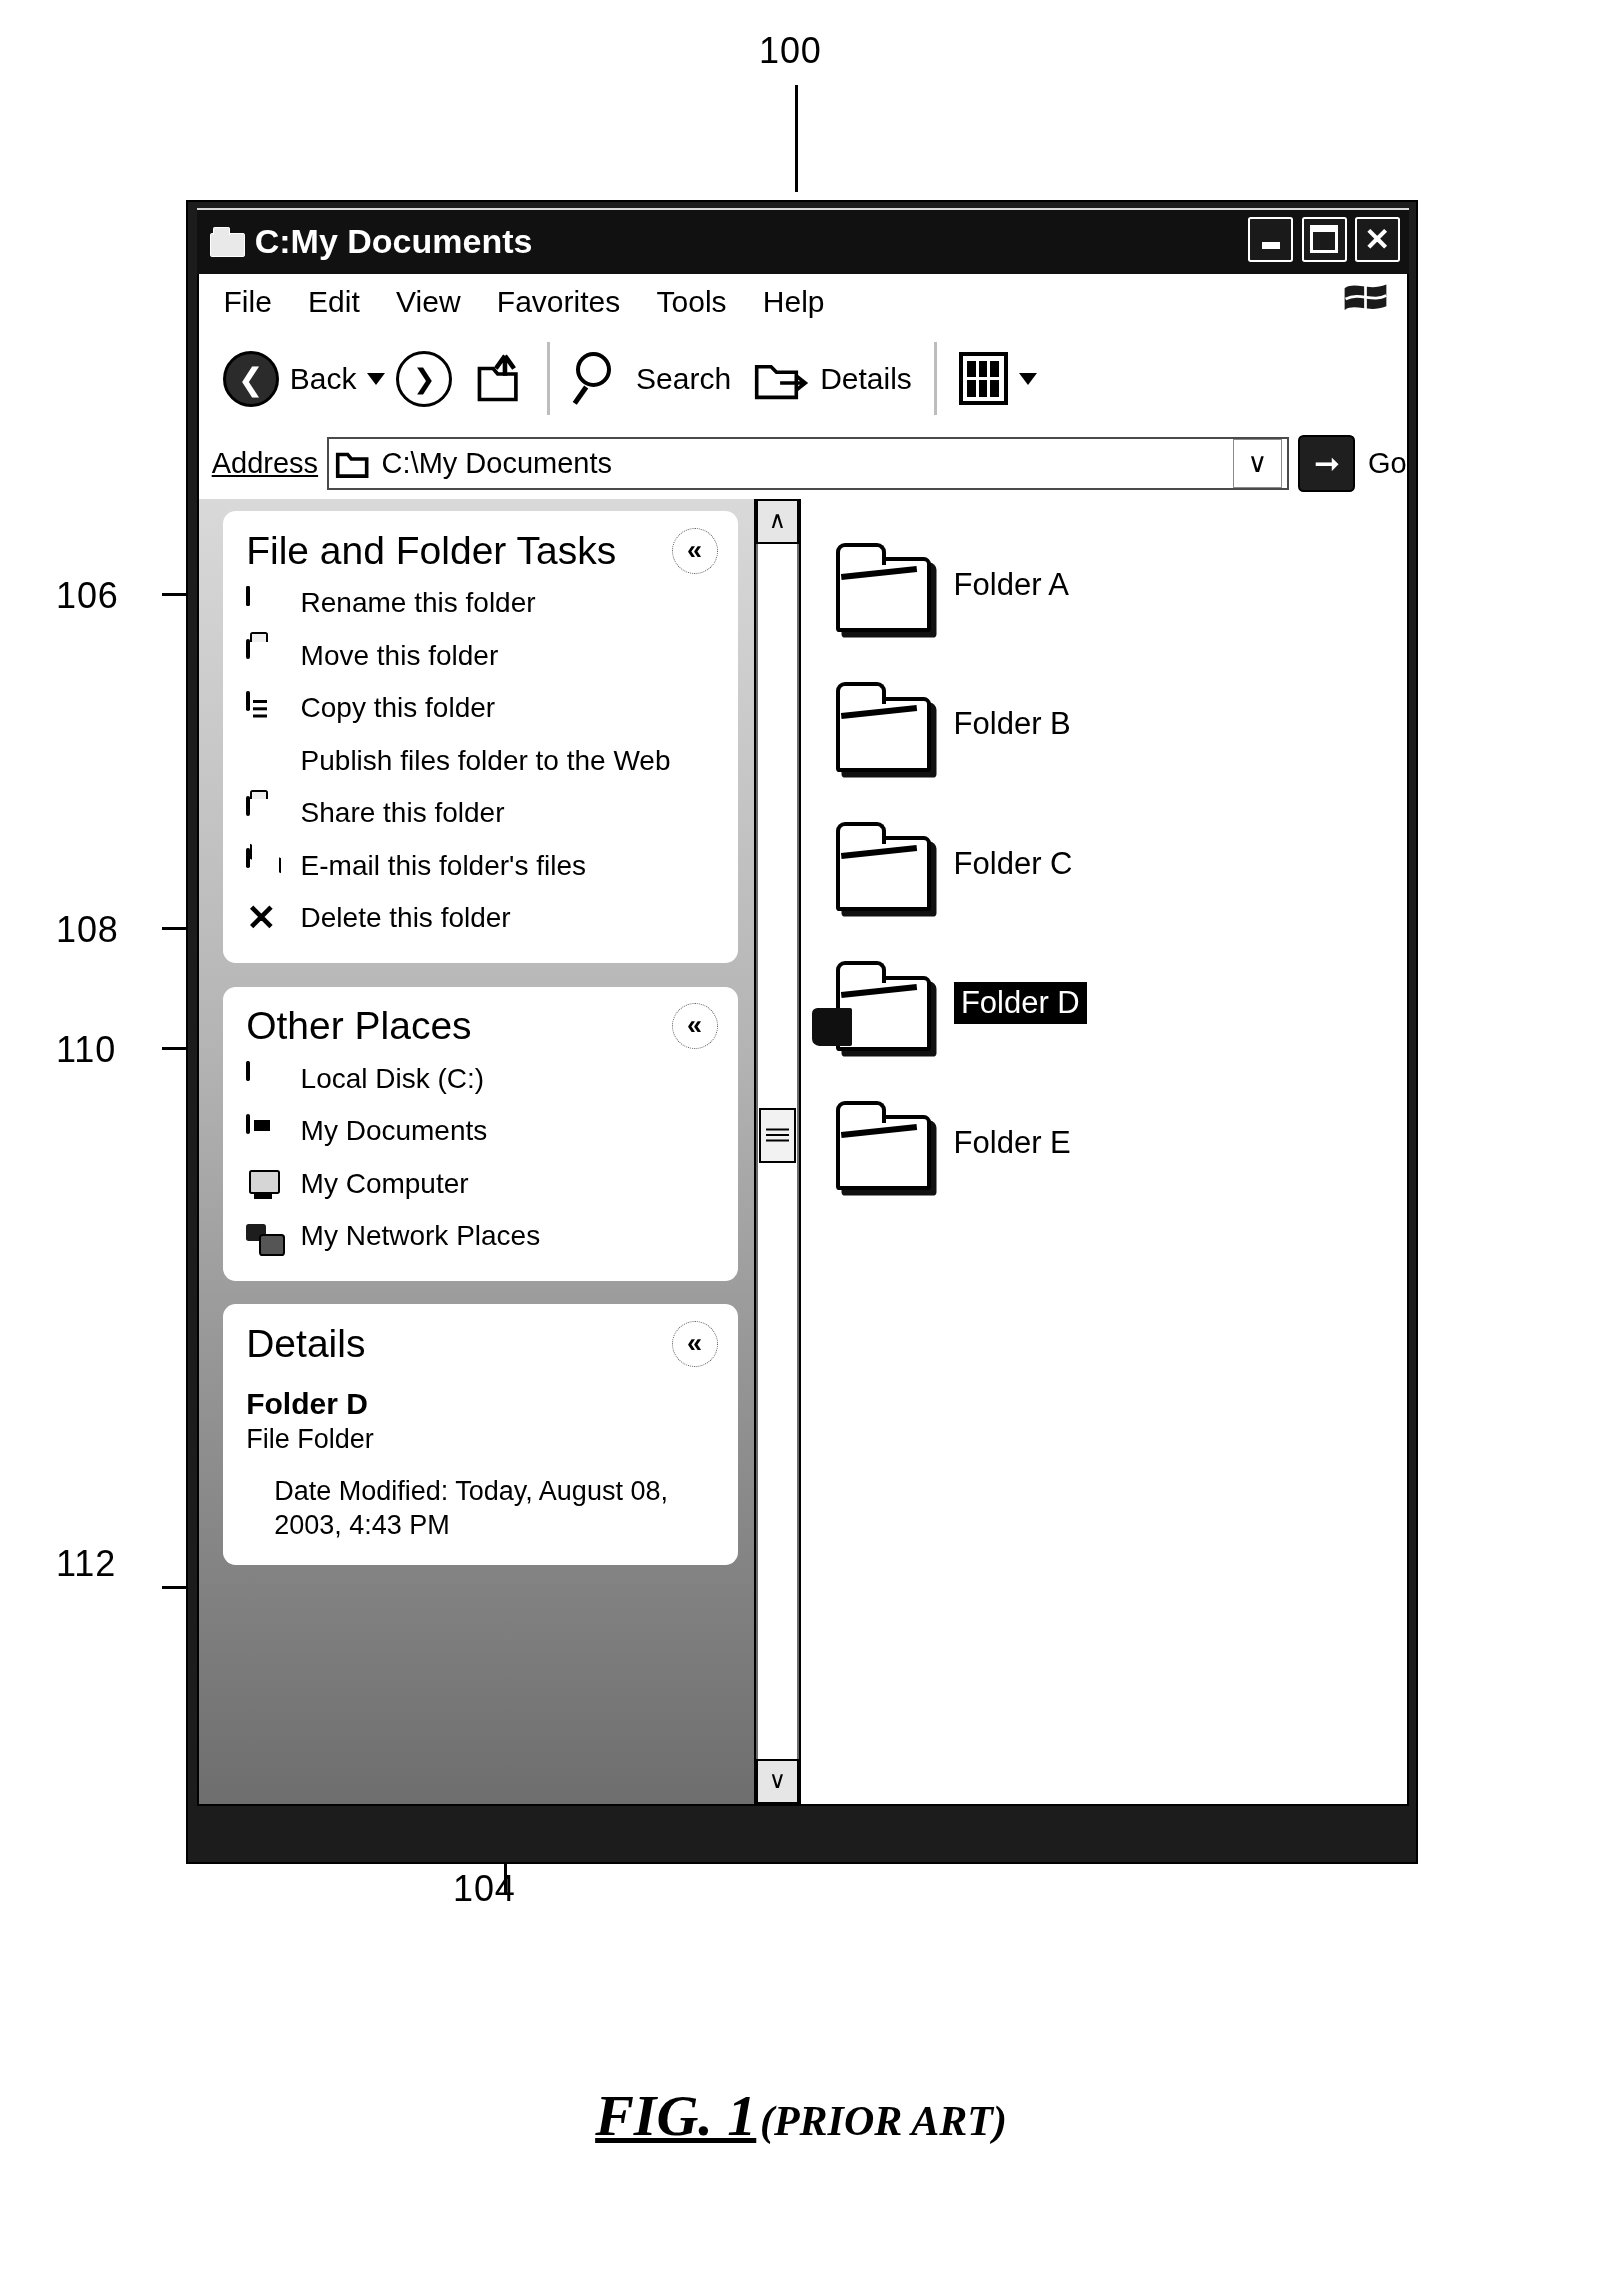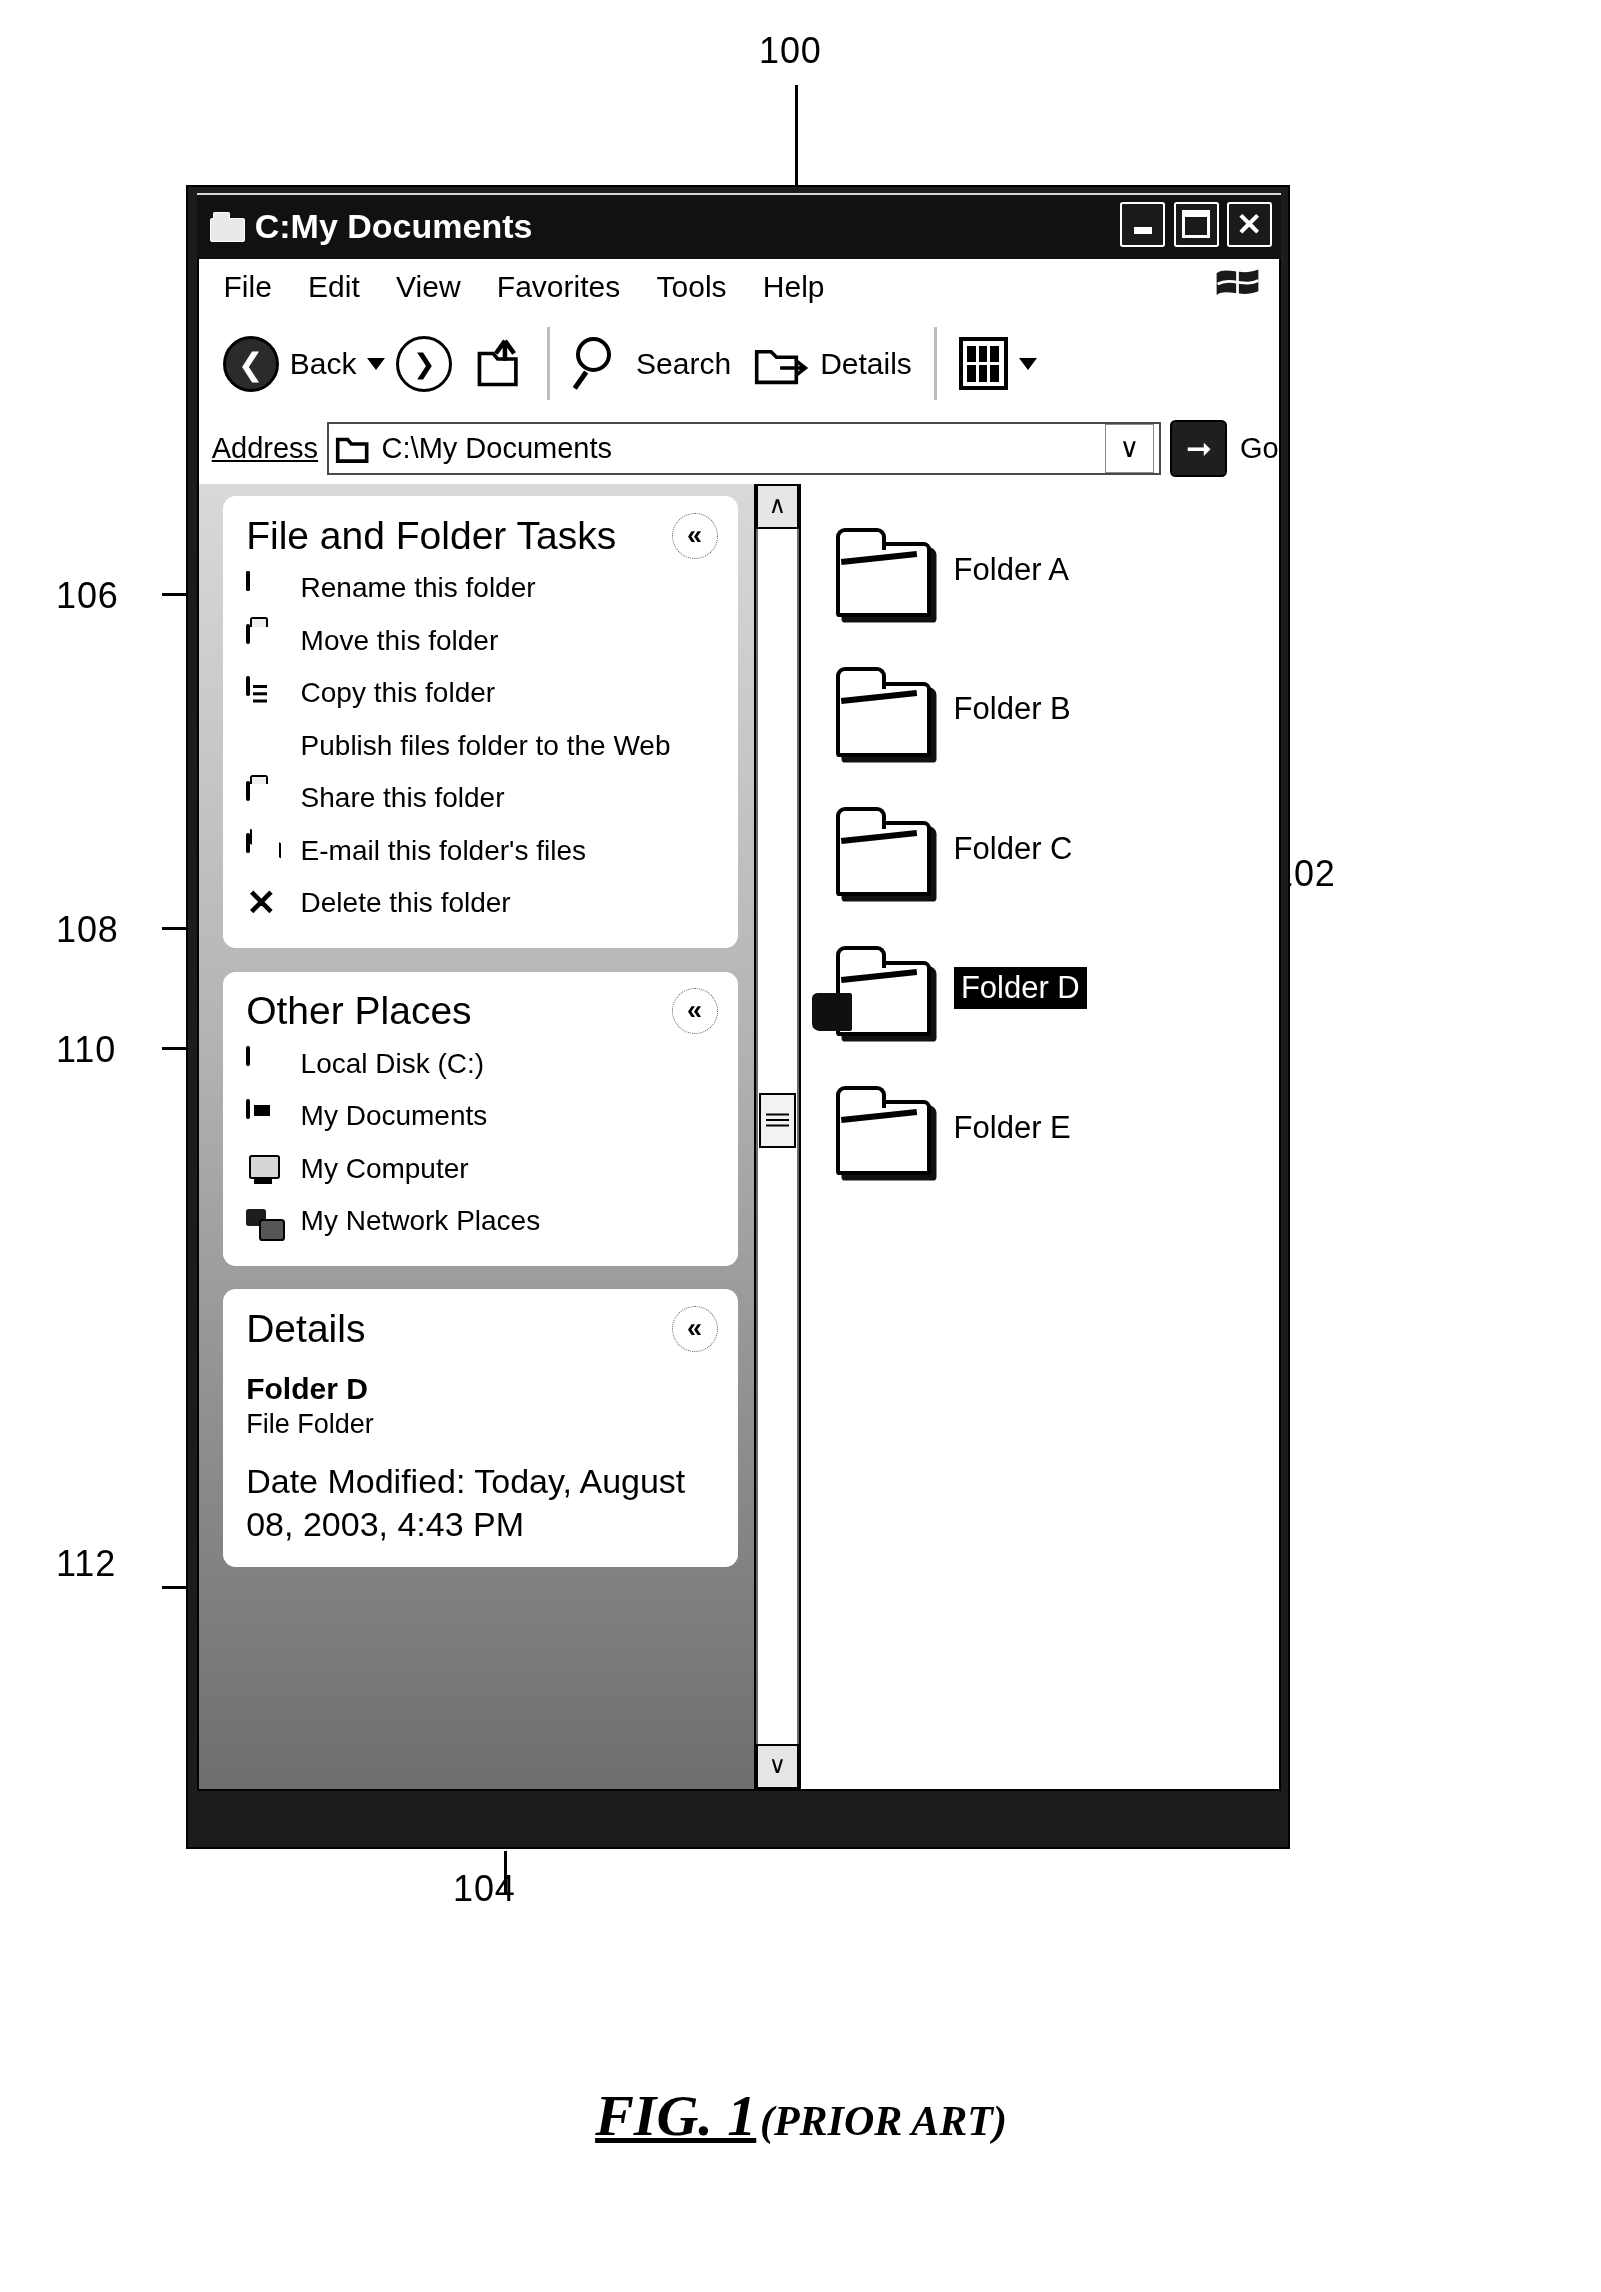--- a/index.html
+++ b/index.html
@@ -12,21 +12,21 @@
 
   
   .callout{position:absolute;font-family:"Liberation Sans",sans-serif;
     font-size:36px;font-weight:400;color:#000;letter-spacing:0.9px;white-space:nowrap;}
   .lead{position:absolute;background:#000;}
   .lead.h{height:2.7px;}
   .lead.v{width:2.7px;}
 
   
   #window{
-    position:absolute;left:186px;top:185px;width:1104px;height:1664px;
+    position:absolute;left:186px;top:200px;width:1232px;height:1664px;
     background:#1c1c1c;border:2.7px solid #000;box-sizing:border-box;
     padding:5.5px 7.3px 9px 9px;
   }
   #titlebar{
     height:64px;background:#111;position:relative;display:flex;align-items:center;
     border-top:2.7px solid #d8d8d8;
   }
   #titlebar .tb-ic{width:36px;height:29px;margin:0 9px 0 12.7px;position:relative;flex:none;}
   #titlebar .tb-ic::before{content:"";position:absolute;left:0;top:5.5px;width:33px;height:22px;
     background:#e9e9e9;border:1.8px solid #fff;border-radius:1.8px;}
@@ -118,21 +118,21 @@
     background:#d6d6d6;border-radius:2.7px;}
   .ic-pc::after{content:"";position:absolute;left:8.2px;top:23.6px;width:18px;height:7.3px;background:#000;}
   .ic-net{width:36px;height:33px;position:relative;}
   .ic-net::before{content:"";position:absolute;left:0;top:3.6px;width:20px;height:16.4px;background:#1d1d1d;
     border-radius:2.7px;}
   .ic-net::after{content:"";position:absolute;left:12.7px;top:12.7px;width:22px;height:18px;background:#555;
     border:2.7px solid #000;border-radius:3.6px;}
 
   .detail-name{font-size:30px;font-weight:bold;margin-top:20px;}
   .detail-type{font-size:27px;margin-top:3.6px;}
-  .detail-date{font-size:34px;margin-top:20px;line-height:1.25;}
+  .detail-date{font-size:27px;margin-top:20px;line-height:1.25;margin-left:28px;}
 
   
   #scroll{width:47px;flex:none;background:#cfcfcf;border-left:2.7px solid #000;border-right:2.7px solid #000;
     display:flex;flex-direction:column;box-sizing:border-box;}
   .sbtn{height:45px;background:#e6e6e6;border:2.7px solid #000;box-sizing:border-box;display:flex;
     align-items:center;justify-content:center;font-size:23.6px;line-height:1;}
   #strack{flex:1;background:#fff;border-left:2.7px solid #6b6b6b;border-right:2.7px solid #6b6b6b;
     position:relative;box-sizing:border-box;}
   #sthumb{position:absolute;left:0.9px;right:0.9px;top:564px;height:55px;background:#f2f2f2;
     border:2.7px solid #000;box-sizing:border-box;display:flex;align-items:center;justify-content:center;}

